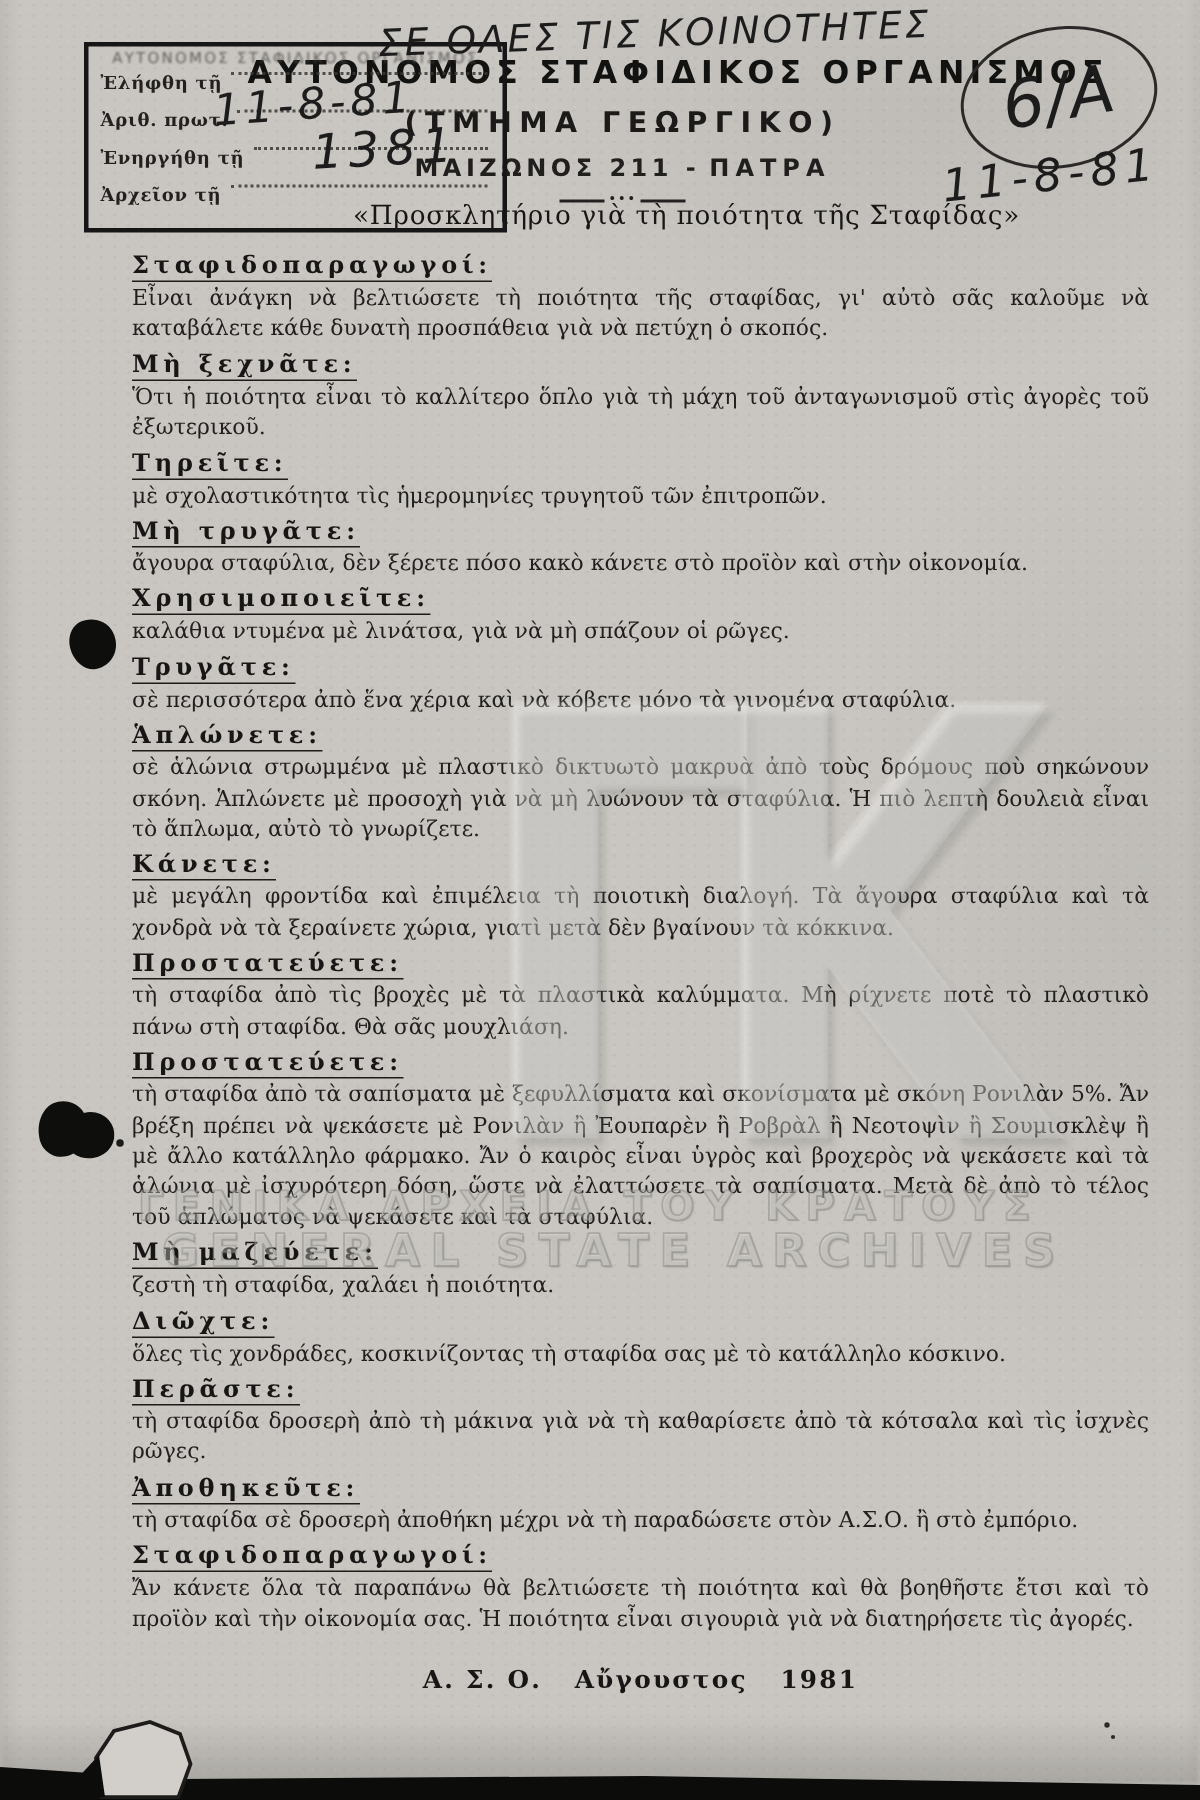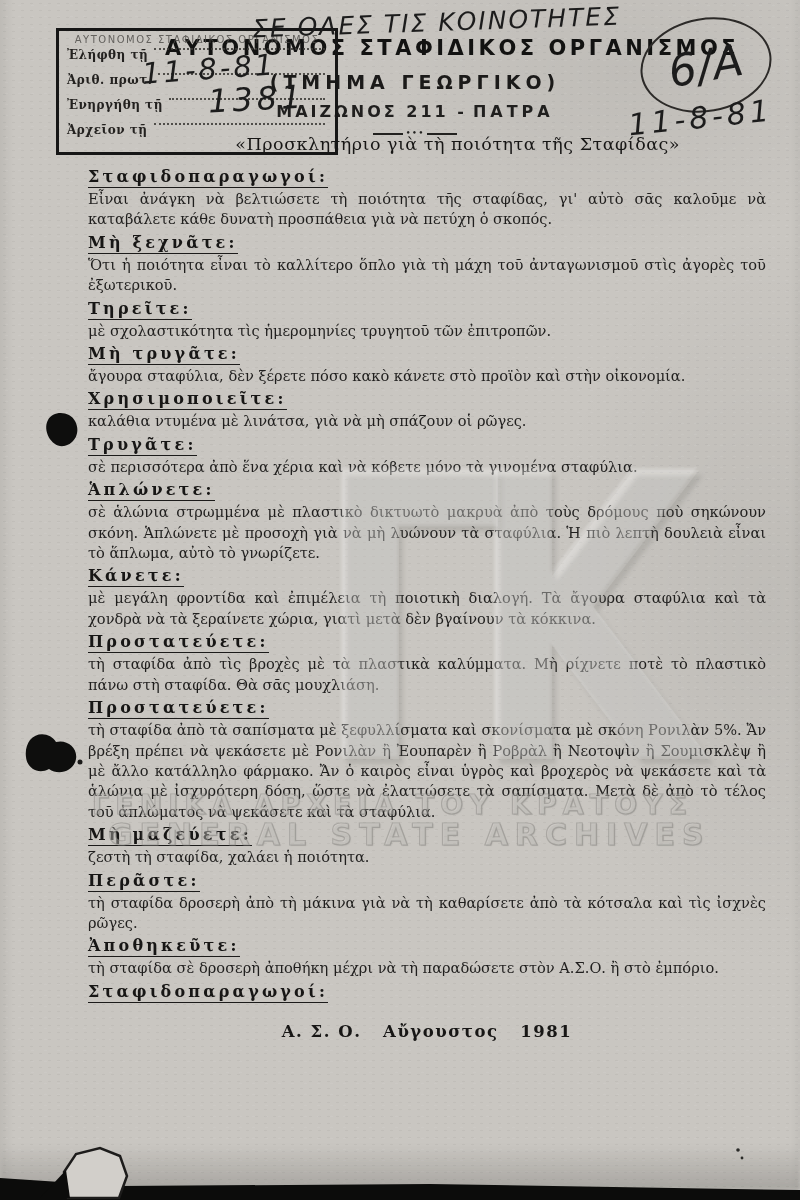--- a/index.html
+++ b/index.html
@@ -220,33 +220,38 @@
       <h2 class="sec-heading"><span class="hd">Προστατεύετε:</span></h2>
       <p class="sec-body">τὴ σταφίδα ἀπὸ τὰ σαπίσματα μὲ ξεφυλλίσματα καὶ σκονίσματα μὲ σκόνη Ρονιλὰν 5%. Ἄν βρέξη πρέπει νὰ ψεκάσετε μὲ Ρονιλὰν ἢ Ἐουπαρὲν ἢ Ροβρὰλ ἢ Νεοτοψὶν ἢ Σουμισκλὲψ ἢ μὲ ἄλλο κατάλληλο φάρμακο. Ἄν ὁ καιρὸς εἶναι ὑγρὸς καὶ βροχερὸς νὰ ψεκάσετε καὶ τὰ ἁλώνια μὲ ἰσχυρότερη δόση, ὥστε νὰ ἐλαττώσετε τὰ σαπίσματα. Μετὰ δὲ ἀπὸ τὸ τέλος τοῦ ἁπλώματος νὰ ψεκάσετε καὶ τὰ σταφύλια.</p>
     </section>
 
 
     <section class="sec">
       <h2 class="sec-heading"><span class="hd">Μὴ μαζεύετε:</span></h2>
       <p class="sec-body">ζεστὴ τὴ σταφίδα, χαλάει ἡ ποιότητα.</p>
     </section>
 
+    <section class="sec">
+      <h2 class="sec-heading"><span class="hd">Διῶχτε:</span></h2>
+      <p class="sec-body">ὅλες τὶς χονδράδες, κοσκινίζοντας τὴ σταφίδα σας μὲ τὸ κατάλληλο κόσκινο.</p>
+    </section>
 
     <section class="sec">
       <h2 class="sec-heading"><span class="hd">Περᾶστε:</span></h2>
       <p class="sec-body">τὴ σταφίδα δροσερὴ ἀπὸ τὴ μάκινα γιὰ νὰ τὴ καθαρίσετε ἀπὸ τὰ κότσαλα καὶ τὶς ἰσχνὲς ρῶγες.</p>
     </section>
 
     <section class="sec">
       <h2 class="sec-heading"><span class="hd">Ἀποθηκεῦτε:</span></h2>
       <p class="sec-body">τὴ σταφίδα σὲ δροσερὴ ἀποθήκη μέχρι νὰ τὴ παραδώσετε στὸν Α.Σ.Ο. ἢ στὸ ἐμπόριο.</p>
     </section>
 
     <section class="sec">
       <h2 class="sec-heading"><span class="hd">Σταφιδοπαραγωγοί:</span></h2>
+      <p class="sec-body">Ἄν κάνετε ὅλα τὰ παραπάνω θὰ βελτιώσετε τὴ ποιότητα καὶ θὰ βοηθῆστε ἔτσι καὶ τὸ προϊὸν καὶ τὴν οἰκονομία σας. Ἡ ποιότητα εἶναι σιγουριὰ γιὰ νὰ διατηρήσετε τὶς ἀγορές.</p>
     </section>
   <div class="doc-footer">Α. Σ. Ο.   Αὔγουστος   1981</div>
   </div>
 
   <div class="smudge-bottom"></div>
   <svg class="artifacts" viewBox="0 0 800 1200" xmlns="http://www.w3.org/2000/svg">
 
     <path fill="#0e0e0d" d="M48,420 c5,-10 22,-9 27,1 c6,11 0,23 -11,25 c-12,2 -22,-15 -16,-26 z"></path>
     <path fill="#0e0e0d" d="M30,740 c7,-9 21,-7 26,2 c11,-3 22,6 20,17 c-2,12 -17,17 -27,10 c-11,6 -22,-1 -23,-12 c-1,-7 1,-13 4,-17 z"></path>
     <circle cx="80" cy="762" r="2.5" fill="#1a1a19"></circle>

